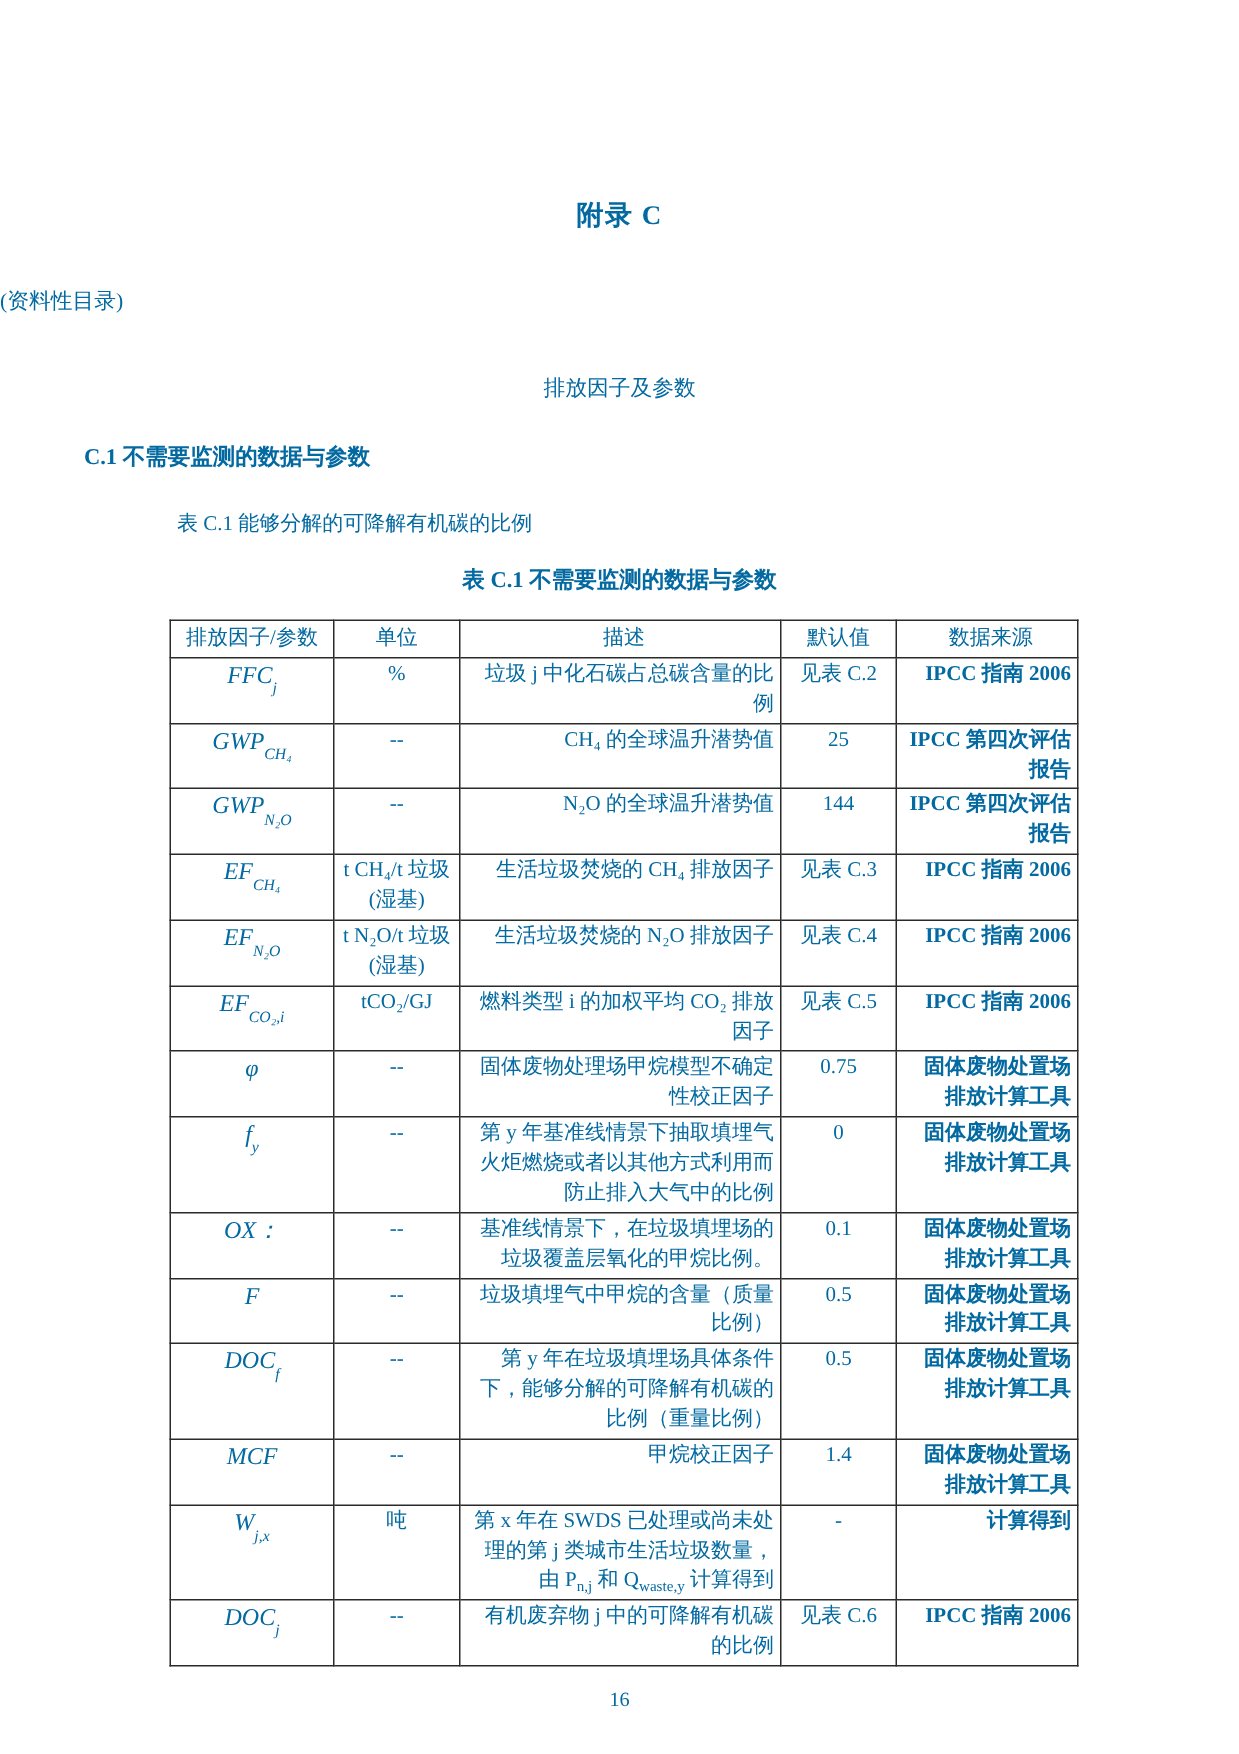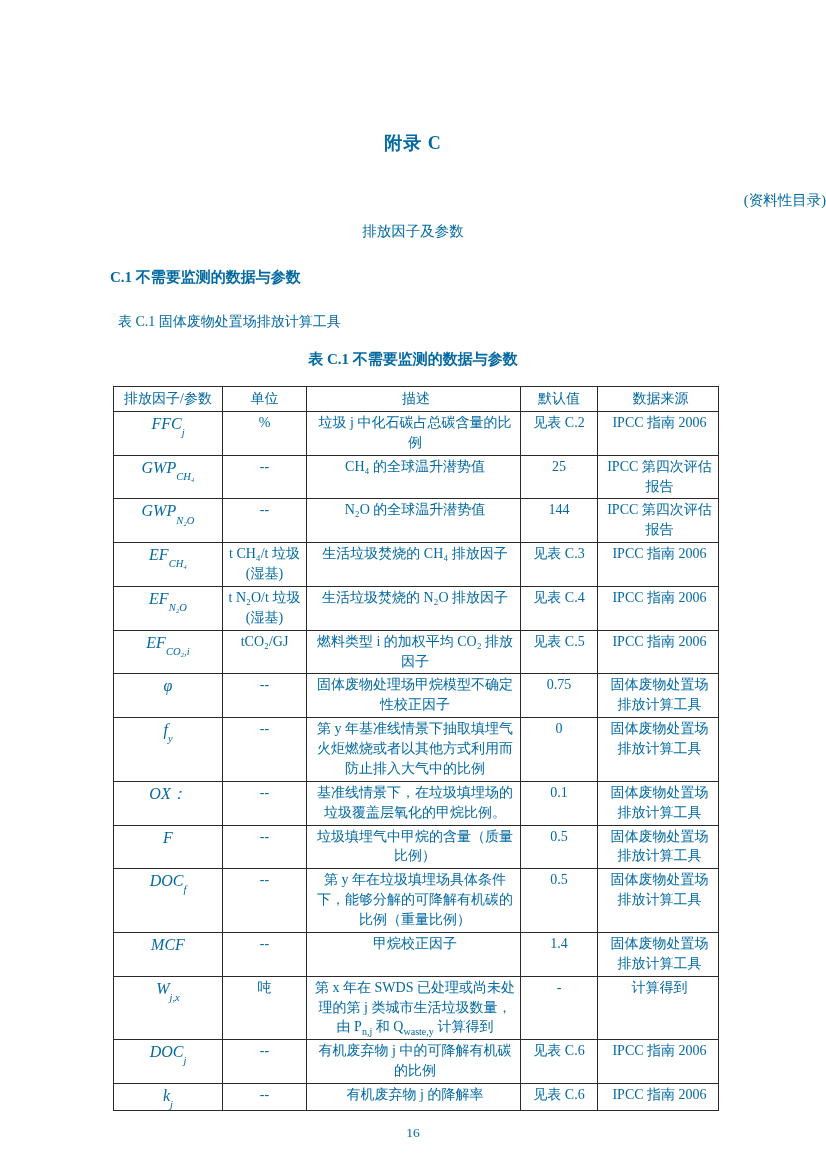--- a/index.html
+++ b/index.html
@@ -16,31 +16,31 @@
   }
   .appendix-title {
     margin-top: 131px;
     text-align: center;
     font-size: 18px;
     font-weight: bold;
     letter-spacing: 1px;
   }
   .appendix-subtitle {
     margin-top: 36px;
-    text-align: right;
+    text-align: left;
     font-size: 14.5px;
   }
   .appendix-section {
-    margin-top: 12px;
+    margin-top: 39px;
     text-align: center;
     font-size: 14.5px;
   }
   .heading-c1 {
     margin-top: 27px;
-    margin-left: 110px;
+    margin-left: 56px;
     font-size: 15px;
     font-weight: bold;
   }
   .intro-text {
     margin-top: 26px;
     margin-left: 118px;
     font-size: 14px;
   }
   .table-caption {
     margin-top: 19px;
@@ -62,23 +62,23 @@
     vertical-align: top;
     padding: 1px 4px 2px 4px;
   }
   table.params th {
     font-weight: normal;
     text-align: center;
     padding: 2px 2px;
   }
   .col-param  { width: 109px; text-align: center; }
   .col-unit   { width: 84px;  text-align: center; }
-  .col-desc   { width: 214px; text-align: center; padding-left: 7px !important; }
+  .col-desc   { width: 214px; text-align: right; padding-left: 7px !important; }
   .col-default{ width: 77px;  text-align: center; }
-  .col-source { width: 121px; text-align: center; padding-left: 7px !important; }
+  .col-source { width: 121px; text-align: right; padding-left: 7px !important; font-weight: bold; }
   td.col-param { font-size: 16px; padding-top: 2px; margin-top: 32px; }
   td.col-param .pbase { font-style: italic; font-family: "Liberation Serif", serif; }
   td.col-param sub.psub {
     font-size: 10.5px;
     font-style: italic;
     position: relative;
     top: 3px;
     line-height: 1;
   }
   td sub { font-size: 0.72em; line-height: 1; }
@@ -94,21 +94,21 @@
 <div class="page">
 
   <div class="appendix-title">附录 C</div>
 
   <div class="appendix-subtitle">(资料性目录)</div>
 
   <div class="appendix-section">排放因子及参数</div>
 
   <div class="heading-c1">C.1 不需要监测的数据与参数</div>
 
-  <div class="intro-text">表 C.1 固体废物处置场排放计算工具</div>
+  <div class="intro-text">表 C.1 能够分解的可降解有机碳的比例</div>
 
   <div class="table-caption">表 C.1 不需要监测的数据与参数</div>
 
   <table class="params">
     <colgroup>
       <col class="col-param">
         <col class="col-unit">
         <col class="col-desc">
         <col class="col-default">
         <col class="col-source">
@@ -214,25 +214,18 @@
           <td class="col-default">-</td>
           <td class="col-source">计算得到</td>
         </tr>
         <tr>
           <td class="col-param"><span class="pbase">DOC</span><sub class="psub">j</sub></td>
           <td class="col-unit">--</td>
           <td class="col-desc">有机废弃物 j 中的可降解有机碳的比例</td>
           <td class="col-default">见表 C.6</td>
           <td class="col-source">IPCC 指南 2006</td>
         </tr>
-        <tr>
-          <td class="col-param"><span class="pbase">k</span><sub class="psub">j</sub></td>
-          <td class="col-unit">--</td>
-          <td class="col-desc">有机废弃物 j 的降解率</td>
-          <td class="col-default">见表 C.6</td>
-          <td class="col-source">IPCC 指南 2006</td>
-        </tr>
       </tbody>
   </table>
 
   <div class="page-number">16</div>
 
 </div>
 
 </body></html>

